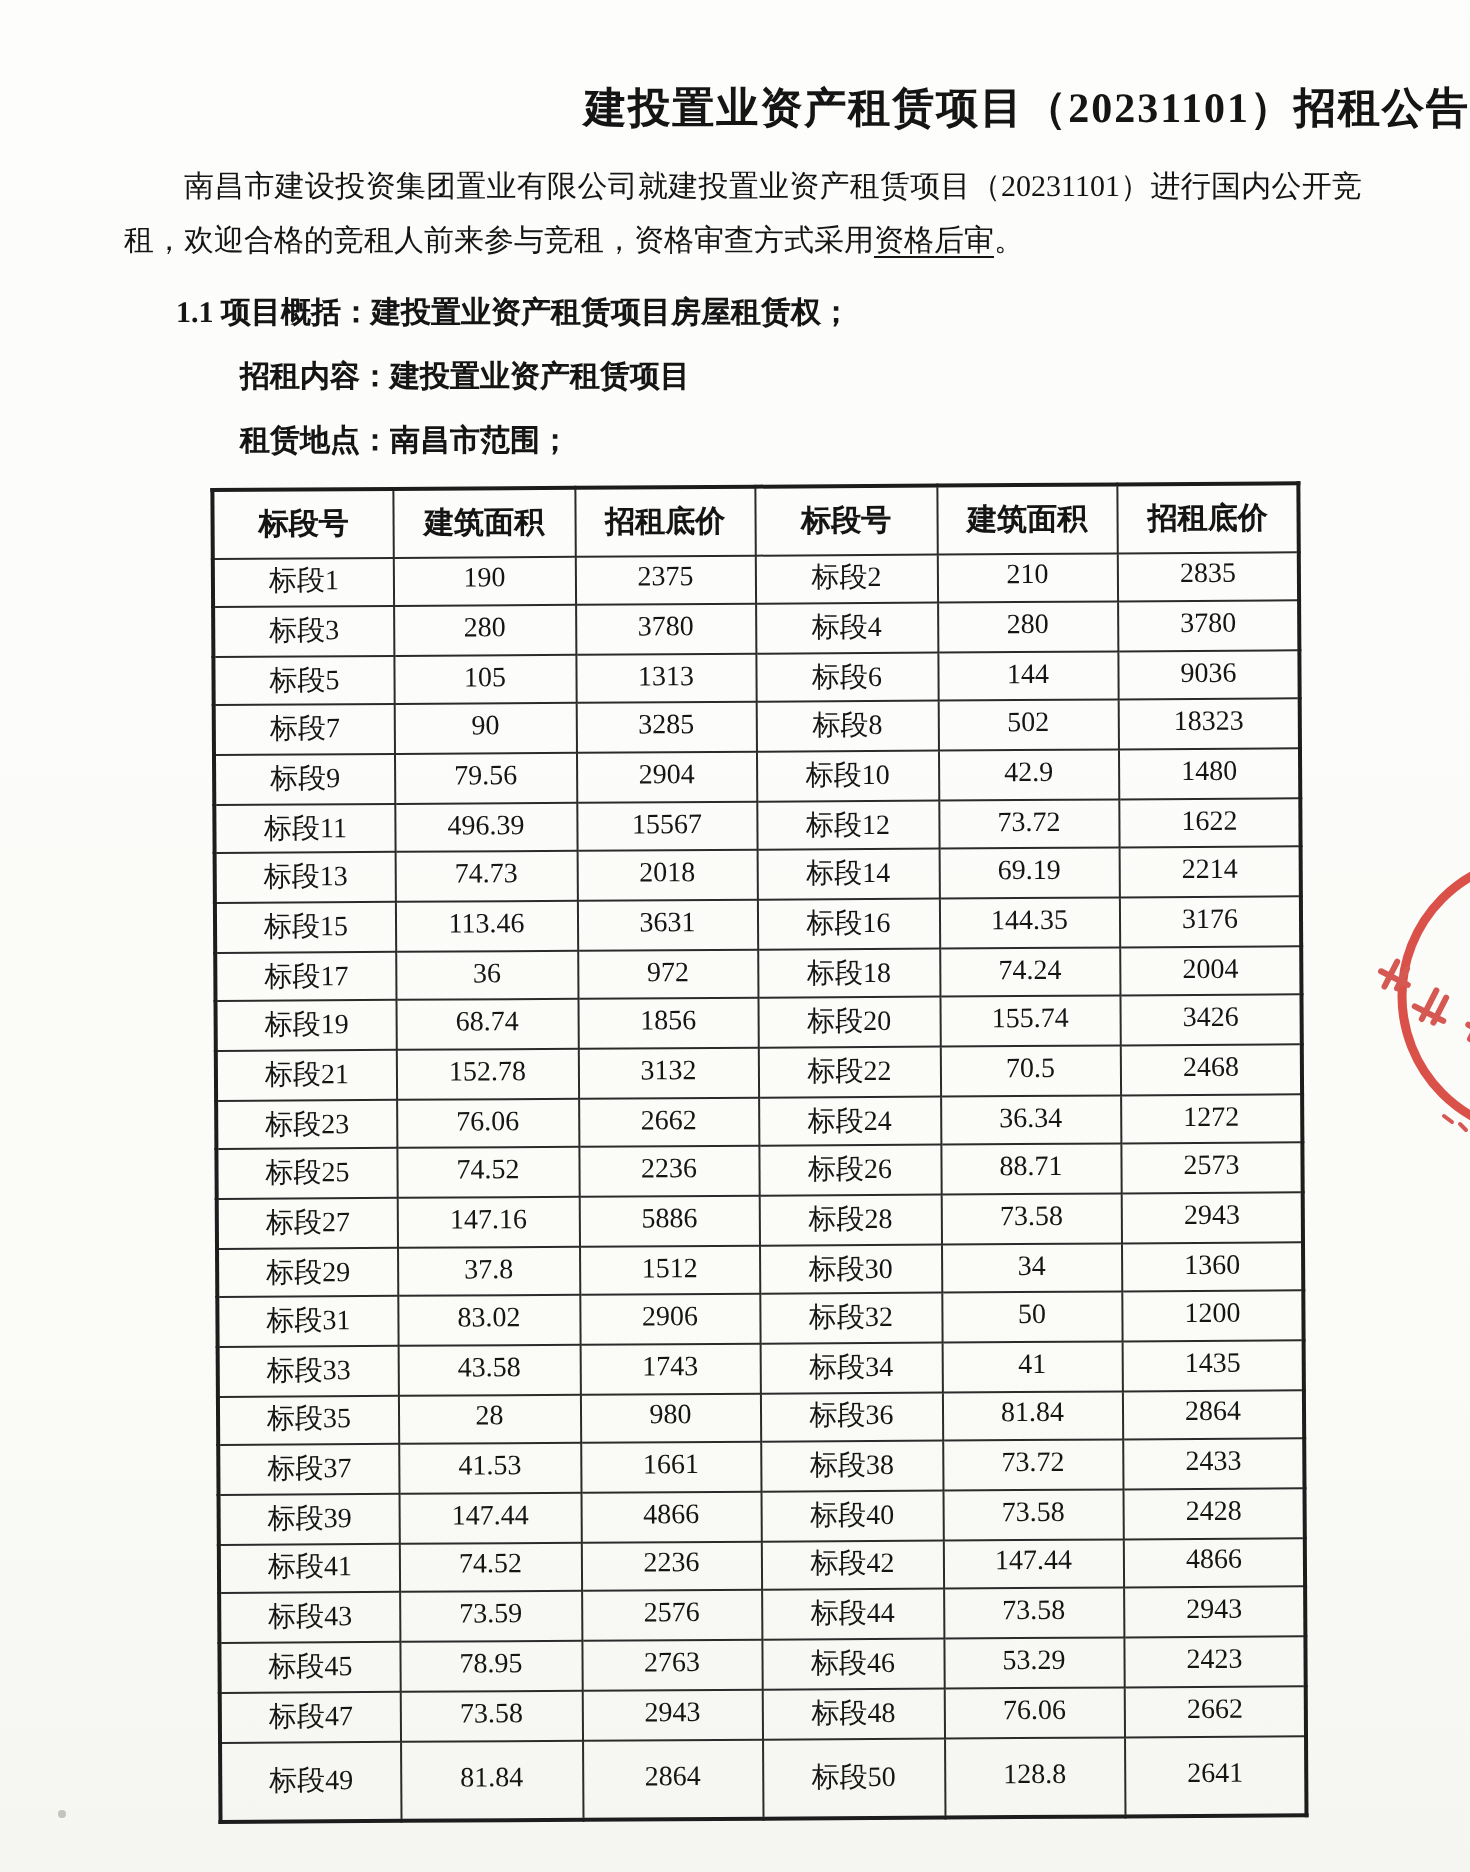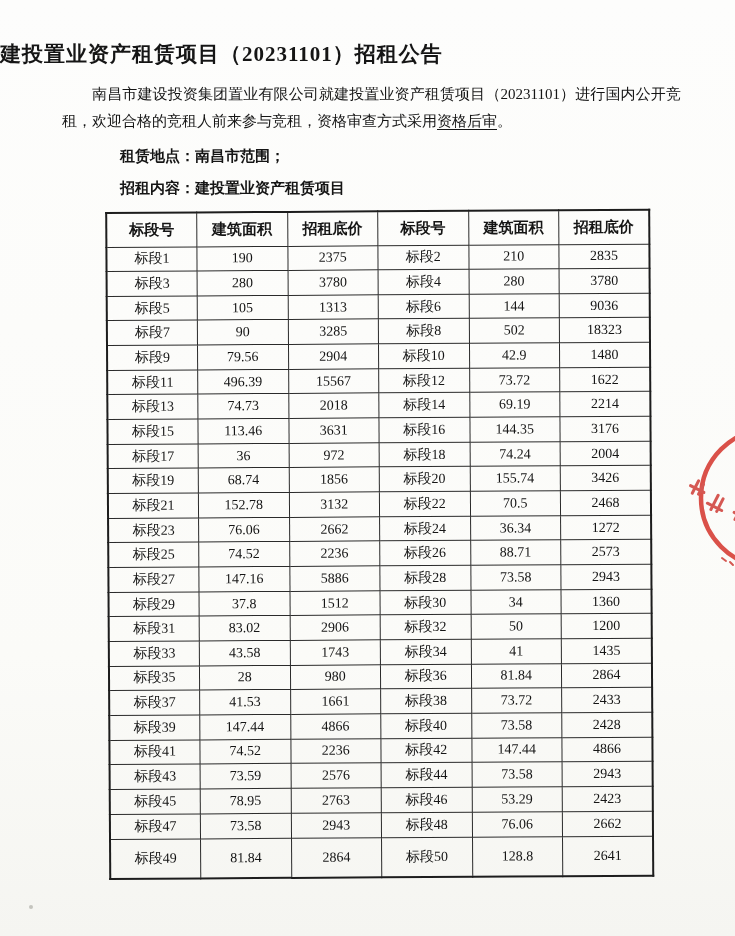--- a/index.html
+++ b/index.html
@@ -6,21 +6,21 @@
   .page{
     position:relative;
     width:735px;height:936px;
     background:linear-gradient(180deg,#fdfdfc 0%,#fbfbf8 70%,#f5f5f1 100%);
     overflow:hidden;
     font-family:"Liberation Serif","DejaVu Serif",serif;
     color:#151515;
   }
   .doc-title{
     padding-top:40px;
-    text-align:left;
+    text-align:right;
     font-size:21px;
     font-weight:700;
     letter-spacing:1px;
   }
   .intro{
     margin:13px 54px 0 62px;
     font-size:15px;
     font-weight:400;
     line-height:1.78;
     text-align:justify;
@@ -76,24 +76,25 @@
 </head>
 <body>
 
 <div class="page">
 
   <div class="doc-title">建投置业资产租赁项目（20231101）招租公告</div>
 
   <div class="intro"><span>南昌市建设投资集团置业有限公司就建投置业资产租赁项目（20231101）进行国内公开竞租，欢迎合格的竞租人前来参与竞租，资格审查方式采用</span><span class="underline">资格后审</span><span>。</span></div>
 
 
+  <div class="item"><span>1.1</span>&nbsp;<span>项目概括：</span><span>建投置业资产租赁项目房屋租赁权；</span></div>
+
+  <div class="item indented">招租内容：建投置业资产租赁项目</div>
 
   <div class="item indented">租赁地点：南昌市范围；</div>
-
-  <div class="item indented">招租内容：建投置业资产租赁项目</div>
 
   <table class="bid-table">
     <thead>
       <tr>
         <th>标段号</th>
         <th>建筑面积</th>
         <th>招租底价</th>
         <th>标段号</th>
         <th>建筑面积</th>
         <th>招租底价</th>

